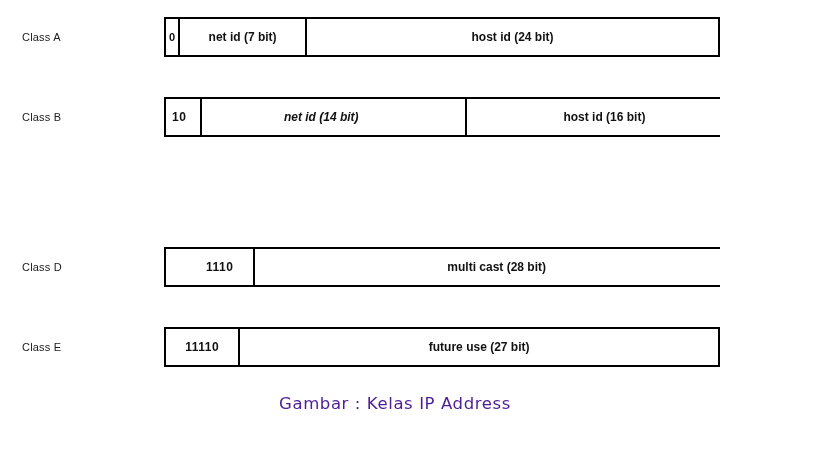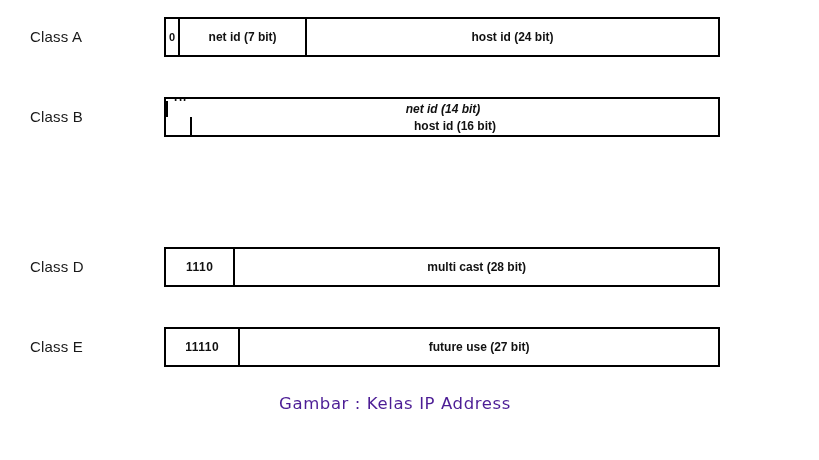--- a/index.html
+++ b/index.html
@@ -28,26 +28,26 @@
   
   .class-row {
     position: absolute;
     left: 0;
     width: 819px;
     height: 40px;
   }
 
   .class-label {
     position: absolute;
-    left: 30px;
+    left: 22px;
     top: 0;
     height: 40px;
     line-height: 40px;
     font-family: "Liberation Sans", sans-serif;
-    font-size: 15px;
+    font-size: 11px;
     font-weight: 400;
     color: #1a1a1a;
     letter-spacing: 0.2px;
     white-space: nowrap;
   }
 
   .bitfield {
     position: absolute;
     left: 164px;
     top: 0;
@@ -119,32 +119,32 @@
       <div class="class-row" style="top: 17px;">
         <div class="class-label">Class A</div>
         <div class="bitfield" style="left: 164px; width: 556px; height: 40px;">
           <div class="field prefix tight" style="flex: 0 0 2.2%;">0</div>
           <div class="field" style="flex: 0 0 23%;">net id (7 bit)</div>
           <div class="field" style="flex: 0 0 74.8%;">host id (24 bit)</div>
         </div>
       </div>
       <div class="class-row" style="top: 97px;">
         <div class="class-label">Class B</div>
-        <div class="bitfield" style="left: 164px; width: 556px; height: 40px; flex-direction: column;">
+        <div class="bitfield" style="left: 164px; width: 556px; height: 40px;">
           <div class="field prefix leftish" style="flex: 0 0 6.1%;">10</div>
           <div class="field" style="flex: 0 0 43.7%; font-style: italic;">net id (14 bit)</div>
           <div class="field" style="flex: 0 0 50.2%; margin-left: 24px;">host id (16 bit)</div>
         </div>
       </div>
       <div class="class-row" style="top: 170px;">
       </div>
       <div class="class-row" style="top: 247px;">
         <div class="class-label">Class D</div>
         <div class="bitfield" style="left: 164px; width: 556px; height: 40px;">
-          <div class="field prefix" style="flex: 0 0 12.2%;">1110</div>
+          <div class="field prefix" style="flex: 0 0 12.2%; margin-left: 20px;">1110</div>
           <div class="field" style="flex: 0 0 87.8%;">multi cast (28 bit)</div>
         </div>
       </div>
       <div class="class-row" style="top: 327px;">
         <div class="class-label">Class E</div>
         <div class="bitfield" style="left: 164px; width: 556px; height: 40px;">
           <div class="field prefix" style="flex: 0 0 13.1%;">11110</div>
           <div class="field" style="flex: 0 0 86.9%;">future use (27 bit)</div>
         </div>
       </div>

